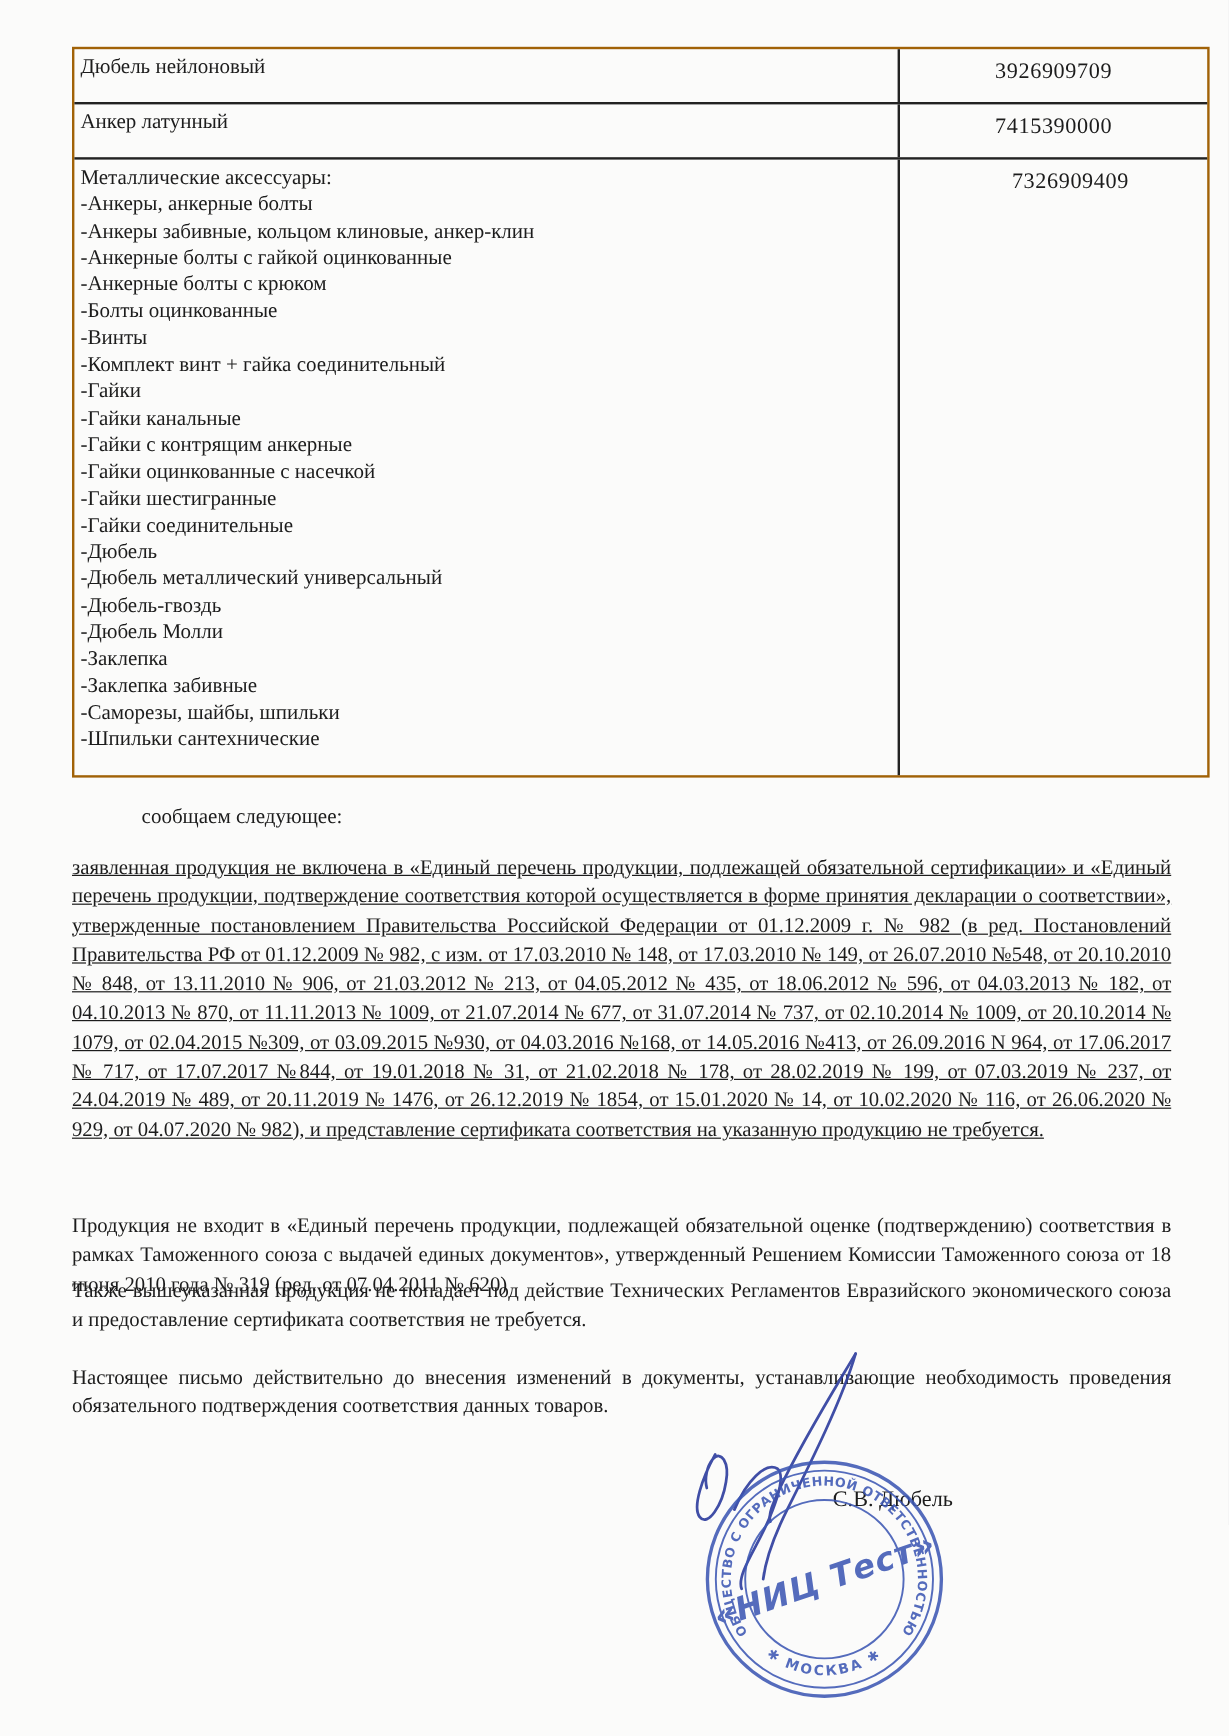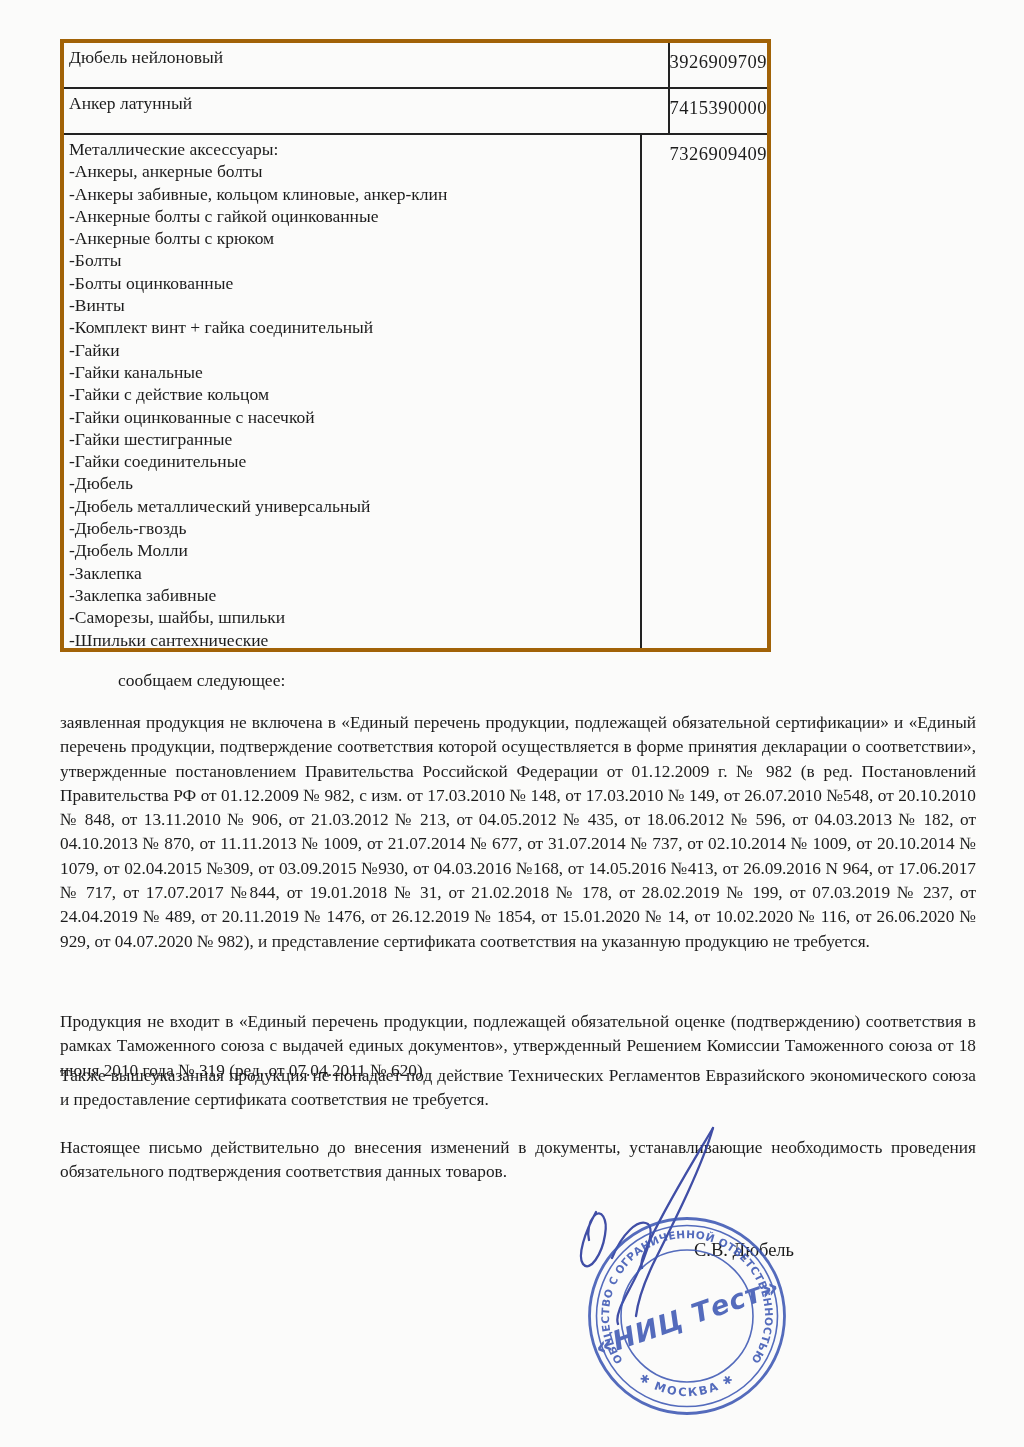--- a/index.html
+++ b/index.html
@@ -8,22 +8,22 @@
     position:relative;
     width:1024px; height:1447px;
     margin:0 auto;
     background:#fbfbfa;
     font-family:"Liberation Serif", serif;
     color:#1c1c1c;
     overflow:hidden;
   }
   
   .doc-table {
-    position:absolute; left:60px; top:39px; width:711px;
-    border:4px solid #a16207;
+    position:absolute; left:60px; top:39px; width:948px;
+    border:2px solid #a16207;
     box-sizing:border-box;
     background:transparent;
   }
   .t-row { display:flex; box-sizing:border-box; border-bottom:2px solid #222; }
   .t-row:last-child { border-bottom:none; }
   .cell-name {
     width:688px; box-sizing:border-box;
     border-right:2px solid #222;
     padding:3px 8px 0 5px;
     font-size:17.5px; line-height:22.3px;
@@ -40,21 +40,21 @@
   
   .intro {
     position:absolute; left:118px; top:670px;
     font-size:17.5px;
   }
   .para {
     position:absolute; left:60px; width:916px;
     font-size:17.3px; line-height:24.3px;
     text-align:justify;
   }
-  .p1 { top:711px; }
+  .p1 { top:711px;text-decoration:underline; }
   .p2 { top:1010px; }
   .p3 { top:1064px; }
   .p4 { top:1136px; }
   
   .role-label {
     position:absolute; left:57px; top:1238px;
     font-size:18px; white-space:nowrap;
   }
   .signer-name {
     position:absolute; left:694px; top:1240px;
@@ -87,27 +87,26 @@
       <div class="cell-code">7415390000</div>
     </div>
     <div class="t-row r-big">
       <div class="cell-name">
         <div class="cat-title">Металлические аксессуары:</div>
         <div>
             <div class="cat-item">-Анкеры, анкерные болты</div>
             <div class="cat-item">-Анкеры забивные, кольцом клиновые, анкер-клин</div>
             <div class="cat-item">-Анкерные болты с гайкой оцинкованные</div>
             <div class="cat-item">-Анкерные болты с крюком</div>
-            <div class="cat-item">-Болты</div>
             <div class="cat-item">-Болты оцинкованные</div>
             <div class="cat-item">-Винты</div>
             <div class="cat-item">-Комплект винт + гайка соединительный</div>
             <div class="cat-item">-Гайки</div>
             <div class="cat-item">-Гайки канальные</div>
-            <div class="cat-item">-Гайки с действие кольцом</div>
+            <div class="cat-item">-Гайки с контрящим анкерные</div>
             <div class="cat-item">-Гайки оцинкованные с насечкой</div>
             <div class="cat-item">-Гайки шестигранные</div>
             <div class="cat-item">-Гайки соединительные</div>
             <div class="cat-item">-Дюбель</div>
             <div class="cat-item">-Дюбель металлический универсальный</div>
             <div class="cat-item">-Дюбель-гвоздь</div>
             <div class="cat-item">-Дюбель Молли</div>
             <div class="cat-item">-Заклепка</div>
             <div class="cat-item">-Заклепка забивные</div>
             <div class="cat-item">-Саморезы, шайбы, шпильки</div>

